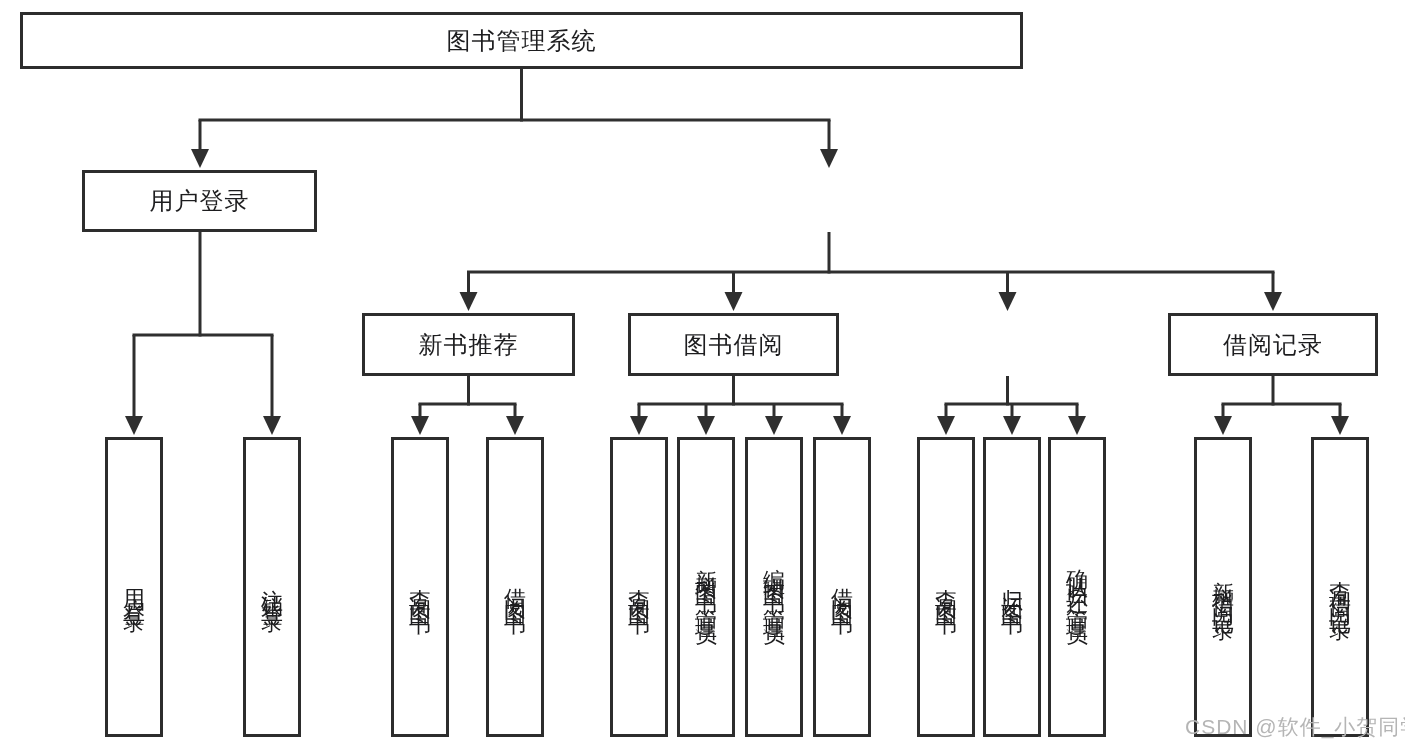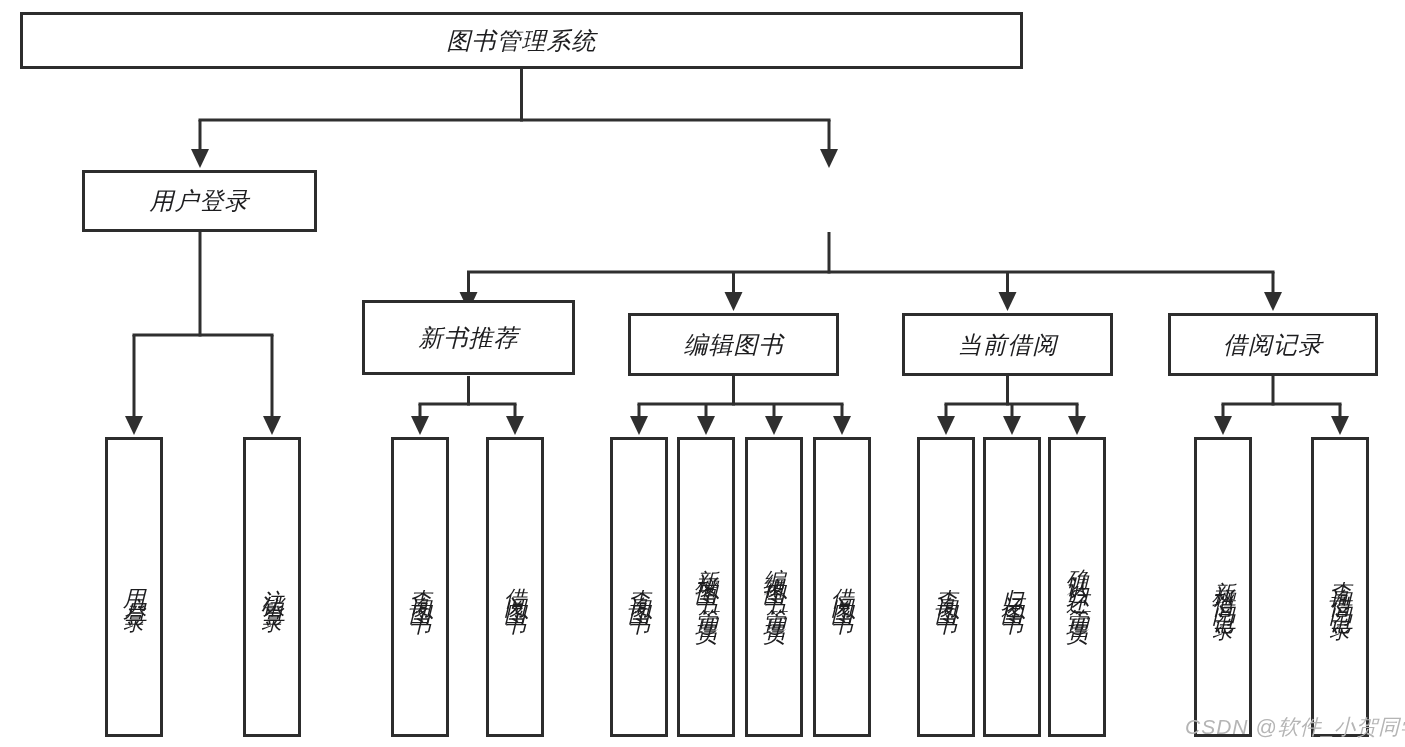--- a/index.html
+++ b/index.html
@@ -4,21 +4,20 @@
 <style>
   * { box-sizing: border-box; }
   html, body { margin: 0; padding: 0; background: #ffffff; }
   .stage {
     position: relative;
     width: 1405px;
     height: 747px;
     background: #ffffff;
     font-family: "Liberation Sans", "DejaVu Sans", sans-serif;
     overflow: hidden;
-    font-style: italic;
   }
   .wires {
     position: absolute;
     left: 0; top: 0;
     width: 1405px; height: 747px;
     pointer-events: none;
   }
   .node {
     position: absolute;
     background: #ffffff;
@@ -121,23 +120,22 @@
       <polygon points="1068,416 1086,416 1077,435"></polygon>
       <polygon points="1214,416 1232,416 1223,435"></polygon>
       <polygon points="1331,416 1349,416 1340,435"></polygon>
     </g>
   </svg>
 
   <div class="node h" style="left:20px;top:12px;width:1003px;height:57px">图书管理系统</div>
 
   <div class="node h" style="left:82px;top:170px;width:235px;height:62px">用户登录</div>
 
-  <div class="node h" style="left:362px;top:300px;width:213px;height:75px">新书推荐</div>
-  <div class="node h" style="left:628px;top:313px;width:211px;height:63px">编辑图书</div>
-  <div class="node h" style="left:902px;top:313px;width:211px;height:63px">当前借阅</div>
+  <div class="node h" style="left:362px;top:313px;width:213px;height:63px">新书推荐</div>
+  <div class="node h" style="left:628px;top:313px;width:211px;height:63px">图书借阅</div>
   <div class="node h" style="left:1168px;top:313px;width:210px;height:63px">借阅记录</div>
 
   <div class="node v" style="left:105px;top:437px">用户登录</div>
   <div class="node v" style="left:243px;top:437px">注销登录</div>
 
   <div class="node v" style="left:391px;top:437px">查询图书</div>
   <div class="node v" style="left:486px;top:437px">借阅图书</div>
 
   <div class="node v" style="left:610px;top:437px">查询图书</div>
   <div class="node v" style="left:677px;top:437px">新增图书（管理员）</div>

